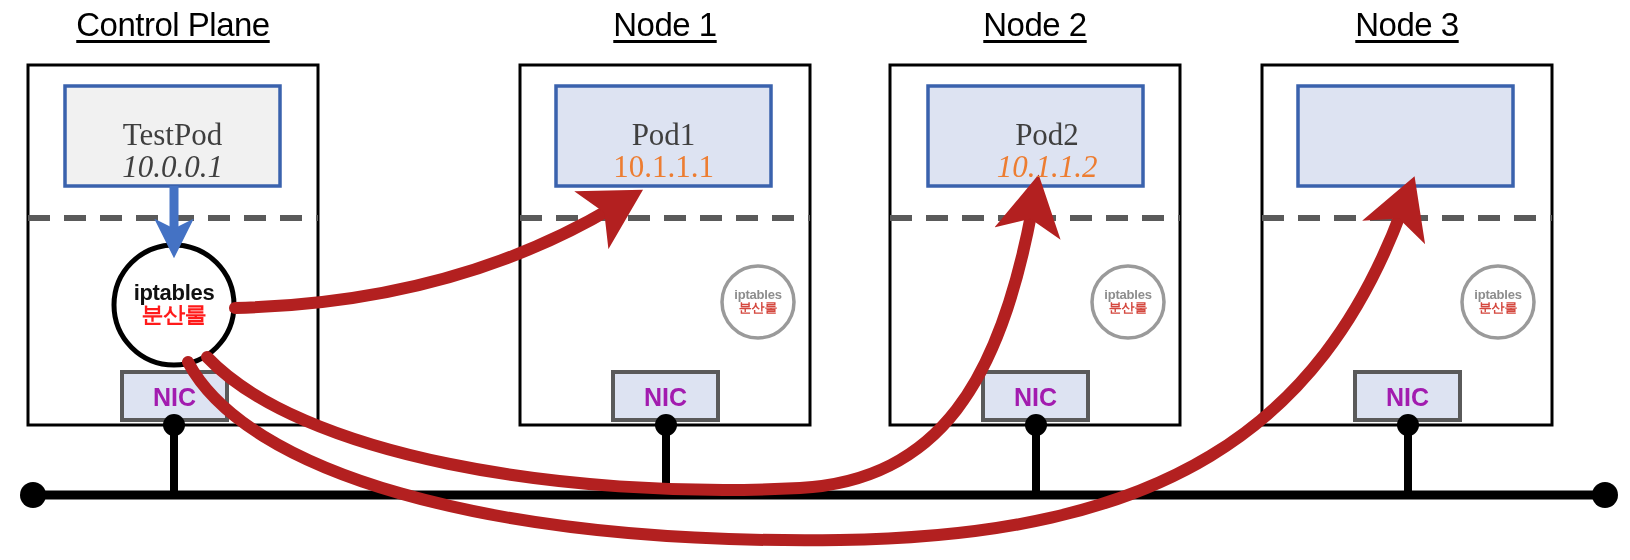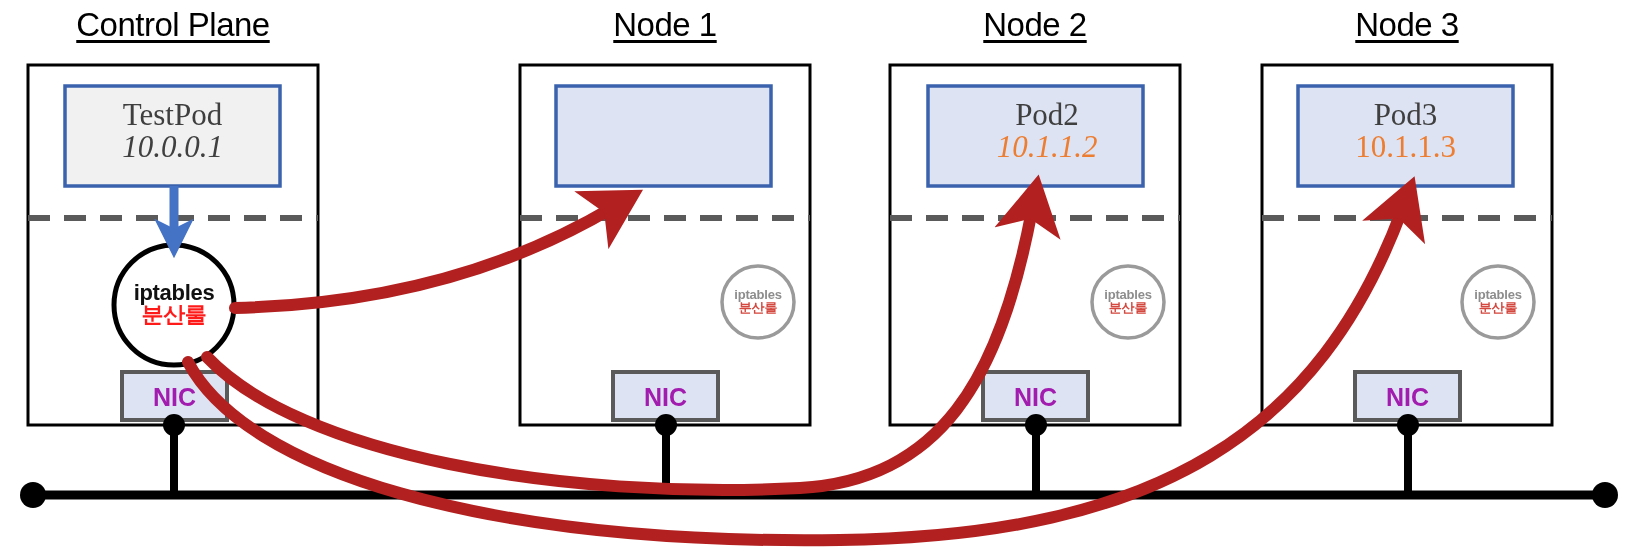--- a/index.html
+++ b/index.html
@@ -10,21 +10,21 @@
   #svg-boxes{z-index:1;}
   #svg-arrows{z-index:2;}
   .htmlLayer{position:absolute;left:0;top:0;width:1630px;height:560px;z-index:3;}
 
   .nodeTitle{position:absolute;text-align:center;font-weight:normal;
              font-size:33px;color:#000;letter-spacing:-0.5px;
              text-decoration:underline;text-underline-offset:4px;
              white-space:nowrap;}
 
   .podLabel{position:absolute;text-align:center;line-height:1.04;
-            font-family:"Liberation Serif",serif;}
+            font-family:"Liberation Serif",serif;margin-top:20px;}
   .podName{font-size:31px;color:#3f3f3f;display:block;}
   .podIp{font-size:31px;display:block;}
 
   .nicLabel{position:absolute;text-align:center;font-weight:bold;
             font-size:25px;color:#a21caf;}
 
   .ipt{position:absolute;text-align:center;line-height:1.0;}
   .iptMain .l1{font-size:22px;font-weight:bold;color:#111;display:block;letter-spacing:-0.3px;}
   .iptMain .l2{font-size:22px;font-weight:bold;color:#ff1a1a;display:block;letter-spacing:-0.3px;}
   .iptGhost .l1{font-size:13px;font-weight:bold;color:#8d8d8d;display:block;letter-spacing:-0.2px;}
@@ -107,27 +107,27 @@
 
     <div class="nodeTitle" style="left:28px;top:6px;width:290px;">Control Plane</div>
     <div class="nodeTitle" style="left:520px;top:6px;width:290px;">Node 1</div>
     <div class="nodeTitle" style="left:890px;top:6px;width:290px;">Node 2</div>
     <div class="nodeTitle" style="left:1262px;top:6px;width:290px;">Node 3</div>
 
     <div class="podLabel" style="left:65px;top:99px;width:215px;">
       <span class="podName">TestPod</span>
       <span class="podIp" style="color:#404040;font-style:italic;">10.0.0.1</span>
     </div>
+    <div class="podLabel" style="left:556px;top:99px;width:215px;">
+      <span class="podName">Pod1</span>
+      <span class="podIp" style="color:#ed7d31;">10.1.1.1</span>
+    </div>
     <div class="podLabel" style="left:928px;top:99px;width:238px;">
       <span class="podName">Pod2</span>
       <span class="podIp" style="color:#ed7d31;font-style:italic;">10.1.1.2</span>
-    </div>
-    <div class="podLabel" style="left:1298px;top:99px;width:215px;">
-      <span class="podName">Pod3</span>
-      <span class="podIp" style="color:#ed7d31;">10.1.1.3</span>
     </div>
 
     <div class="ipt iptMain" style="left:114px;top:282px;width:120px;">
       <span class="l1">iptables</span>
       <span class="l2">분산룰</span>
     </div>
     <div class="ipt iptGhost" style="left:713px;top:288px;width:90px;">
       <span class="l1">iptables</span>
       <span class="l2">분산룰</span>
     </div>

